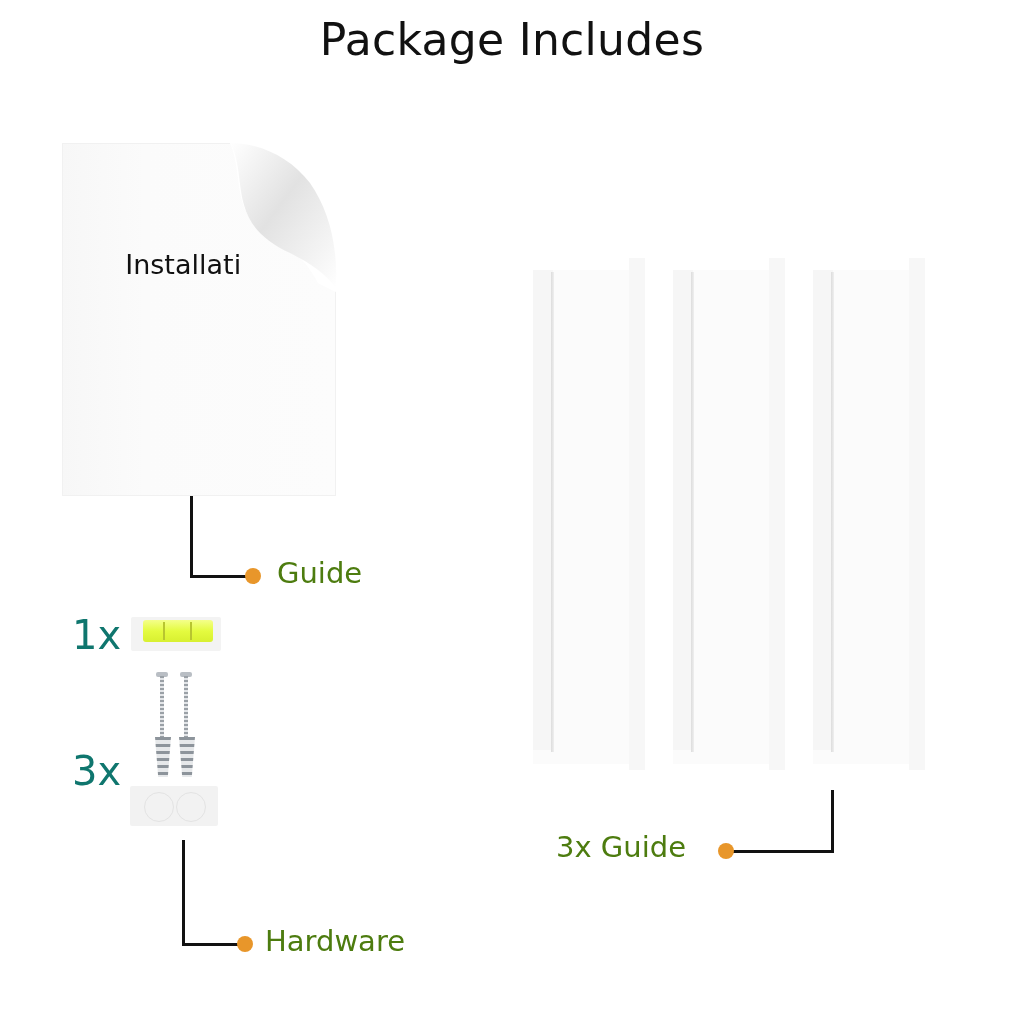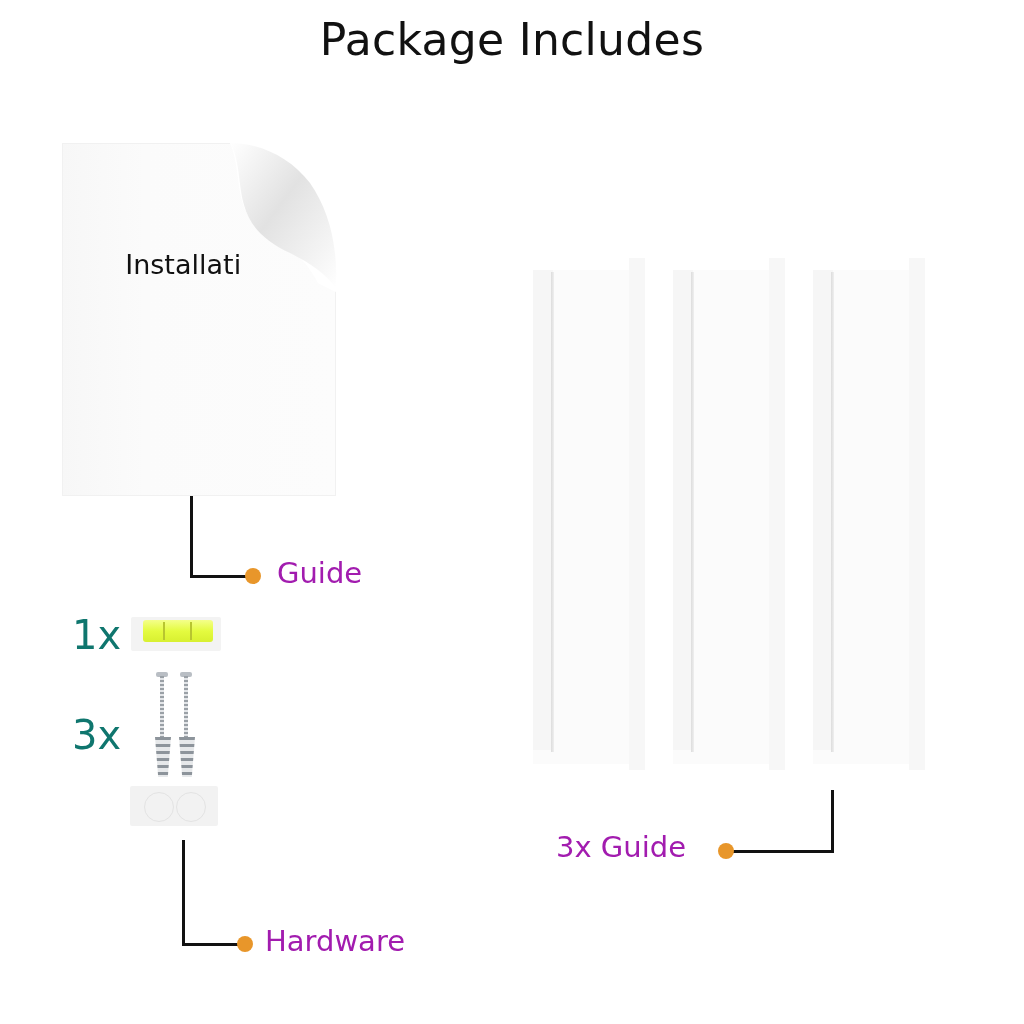--- a/index.html
+++ b/index.html
@@ -6,21 +6,21 @@
   body { width:1024px; height:1024px; position:relative; overflow:hidden; font-family:"DejaVu Sans", sans-serif; color:#111; }
   .abs { position:absolute; }
   .title { left:0; top:14px; width:1024px; text-align:center; font-size:44px; font-weight:400; letter-spacing:0.3px; }
   
   .manual { left:62px; top:143px; width:274px; height:353px; background:linear-gradient(90deg,#f7f7f7 0%,#fbfbfb 30%,#fcfcfc 100%); box-shadow:inset 0 0 0 1px #f1f1f1; }
   .manual-text { left:105px; top:246px; width:190px; text-align:center; font-size:27px; line-height:38px; color:#111; }
   .curl { left:190px; top:143px; width:148px; height:150px; }
   
   .line { background:#111; }
   .dot { width:16px; height:16px; border-radius:50%; background:#E8962A; }
-  .label { font-size:29px; color:#a21caf; }
+  .label { font-size:29px; color:#4d7c0f; }
   
   .level-base { left:131px; top:617px; width:90px; height:34px; background:#f3f3f3; border-radius:2px; }
   .level-vial { left:143px; top:620px; width:70px; height:22px; background:linear-gradient(180deg,#f4ff8a,#e4fb40 50%,#d8f030); border-radius:3px; }
   .level-mark { width:2px; height:18px; background:#b8c530; top:622px; }
   .qty { font-size:40px; color:#0f766e; }
   
   .screw { width:4px; height:70px; background:repeating-linear-gradient(180deg,#9aa0a6 0 2px,#e3e5e8 2px 4px); }
   .screw-head { width:12px; height:5px; background:#b9bec4; border-radius:2px; }
   .anchor { width:16px; height:40px; background:repeating-linear-gradient(180deg,#8d949b 0 3px,#e6e8ea 3px 7px); clip-path:polygon(0 0,100% 0,80% 100%,20% 100%); }
   .plate { left:130px; top:786px; width:88px; height:40px; background:#f2f2f2; border-radius:2px; }
@@ -58,21 +58,21 @@
 <div class="abs line" style="left:190px;top:575px;width:62px;height:3px;"></div>
 <div class="abs dot" style="left:245px;top:568px;"></div>
 <div class="abs label" style="left:277px;top:556px;">Guide</div>
 
 <div class="abs qty" style="left:72px;top:612px;">1x</div>
 <div class="abs level-base"></div>
 <div class="abs level-vial"></div>
 <div class="abs level-mark" style="left:163px;"></div>
 <div class="abs level-mark" style="left:190px;"></div>
 
-<div class="abs qty" style="left:72px;top:712px;">3x</div>
+<div class="abs qty" style="left:72px;top:748px;">3x</div>
 <div class="abs screw-head" style="left:156px;top:672px;"></div>
 <div class="abs screw" style="left:160px;top:676px;"></div>
 <div class="abs screw-head" style="left:180px;top:672px;"></div>
 <div class="abs screw" style="left:184px;top:676px;"></div>
 <div class="abs anchor" style="left:155px;top:737px;"></div>
 <div class="abs anchor" style="left:179px;top:737px;"></div>
 
 <div class="abs plate"></div>
 <div class="abs plate-circle" style="left:144px;"></div>
 <div class="abs plate-circle" style="left:176px;"></div>

